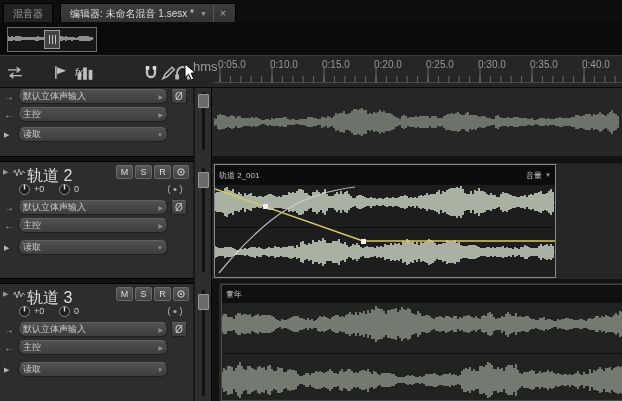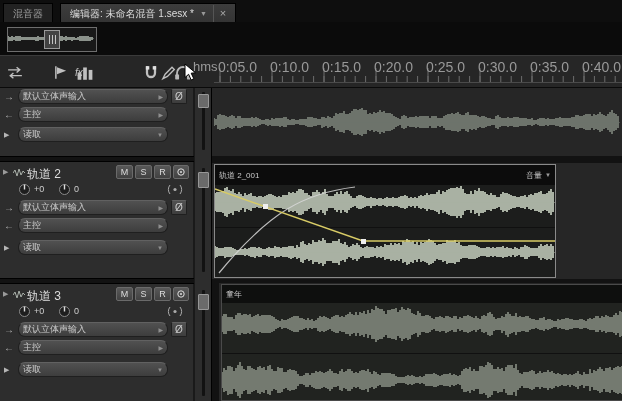--- a/index.html
+++ b/index.html
@@ -18,33 +18,33 @@
   .nav-grip{position:absolute;left:36px;top:2px;width:14px;height:17px;background:#424242;border:1px solid #9a9a9a;
             display:flex;align-items:center;justify-content:center;gap:2px;}
   .nav-grip i{display:block;width:1px;height:9px;background:#c4c4c4;}
   
   .toolbar{position:absolute;left:0;top:55px;width:622px;height:33px;background:#262626;
            border-top:1px solid #3a3a3a;border-bottom:1px solid #0a0a0a;box-sizing:border-box;}
   .tbico{position:absolute;top:9px;width:18px;height:16px;color:#c0c0c0;}
   .fxtxt{font-style:italic;font-size:10px;color:#c5c5c5;line-height:14px;margin-left:44px;}
   .ruler{position:absolute;left:190px;top:55px;width:432px;height:33px;}
   .hms{position:absolute;left:3px;top:4px;font-size:13px;color:#9a9a9a;}
-  .tick-label{position:absolute;top:4px;font-size:14px;color:#989898;white-space:nowrap;}
+  .tick-label{position:absolute;top:4px;font-size:10px;color:#989898;white-space:nowrap;}
   .ruler svg{position:absolute;left:24px;top:0;}
   
   .trackpanel{position:absolute;left:0;top:88px;width:194px;height:313px;background:#2d2d2d;border-right:1px solid #1a1a1a;box-sizing:border-box;}
   .tdivider{position:absolute;left:0;width:194px;height:6px;background:#121212;border-top:1px solid #000;border-bottom:1px solid #000;box-sizing:border-box;}
   .dd{position:absolute;left:18px;width:150px;height:15px;box-sizing:border-box;
       background:linear-gradient(#515151,#3d3d3d);border:1px solid #1f1f1f;border-top-color:#616161;border-radius:7px;
       font-size:9px;color:#cccccc;display:flex;align-items:center;justify-content:space-between;padding:0 4px;}
   .dd .ddcaret{font-size:6px;color:#8f8f8f;}
   .arrow-ic{position:absolute;left:4px;font-size:10px;color:#b5b5b5;line-height:15px;}
   .thead{position:absolute;left:0;width:194px;height:15px;}
   .tw-collapse{position:absolute;left:3px;top:3px;font-size:7px;color:#9a9a9a;}
-  .tname{position:absolute;left:27px;top:1px;font-size:12px;color:#dedede;white-space:nowrap;}
+  .tname{position:absolute;left:27px;top:1px;font-size:16px;color:#dedede;white-space:nowrap;}
   .tbtn{position:absolute;top:0;width:17px;height:14px;box-sizing:border-box;background:linear-gradient(#585858,#414141);
         border:1px solid #6a6a6a;border-radius:2px;color:#ddd;font-size:9px;line-height:12px;text-align:center;}
   .phase-btn{position:absolute;left:171px;width:16px;height:15px;box-sizing:border-box;background:linear-gradient(#515151,#3d3d3d);
         border:1px solid #1f1f1f;border-top-color:#616161;border-radius:2px;color:#ccc;font-size:10px;line-height:13px;text-align:center;}
   .kval{position:absolute;top:2px;font-size:9px;color:#cfcfcf;}
   .knob{position:absolute;top:1px;}
   
   .faderstrip{position:absolute;left:194px;top:88px;width:18px;height:313px;background:#2d2d2d;
               border-left:1px solid #1a1a1a;border-right:1px solid #000;box-sizing:border-box;}
   .fgroove{position:absolute;left:7px;width:3px;background:#121212;border-radius:1px;}

